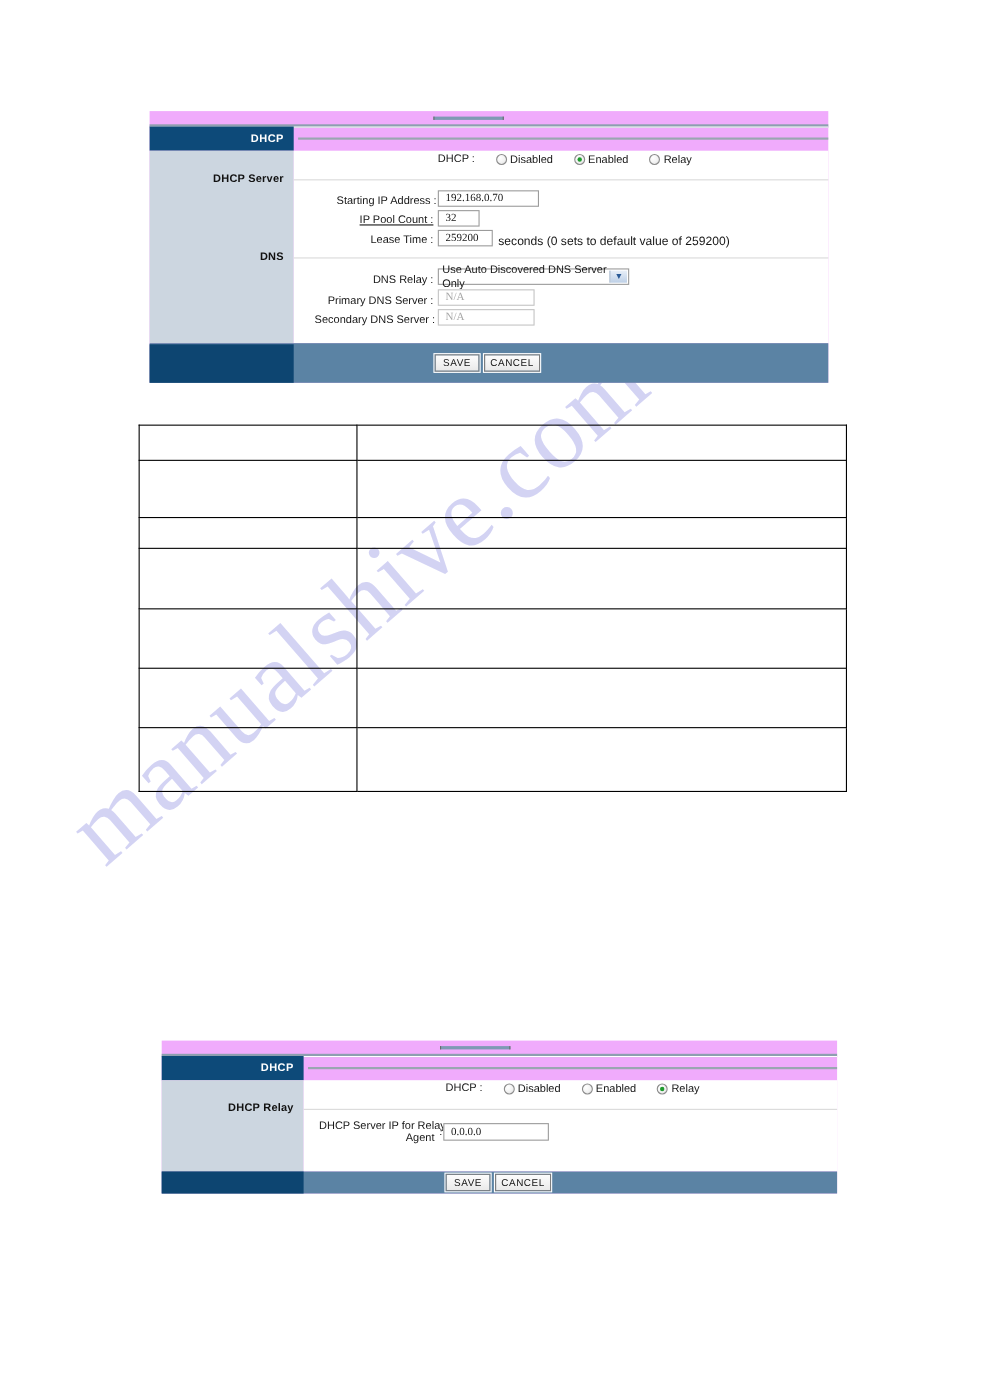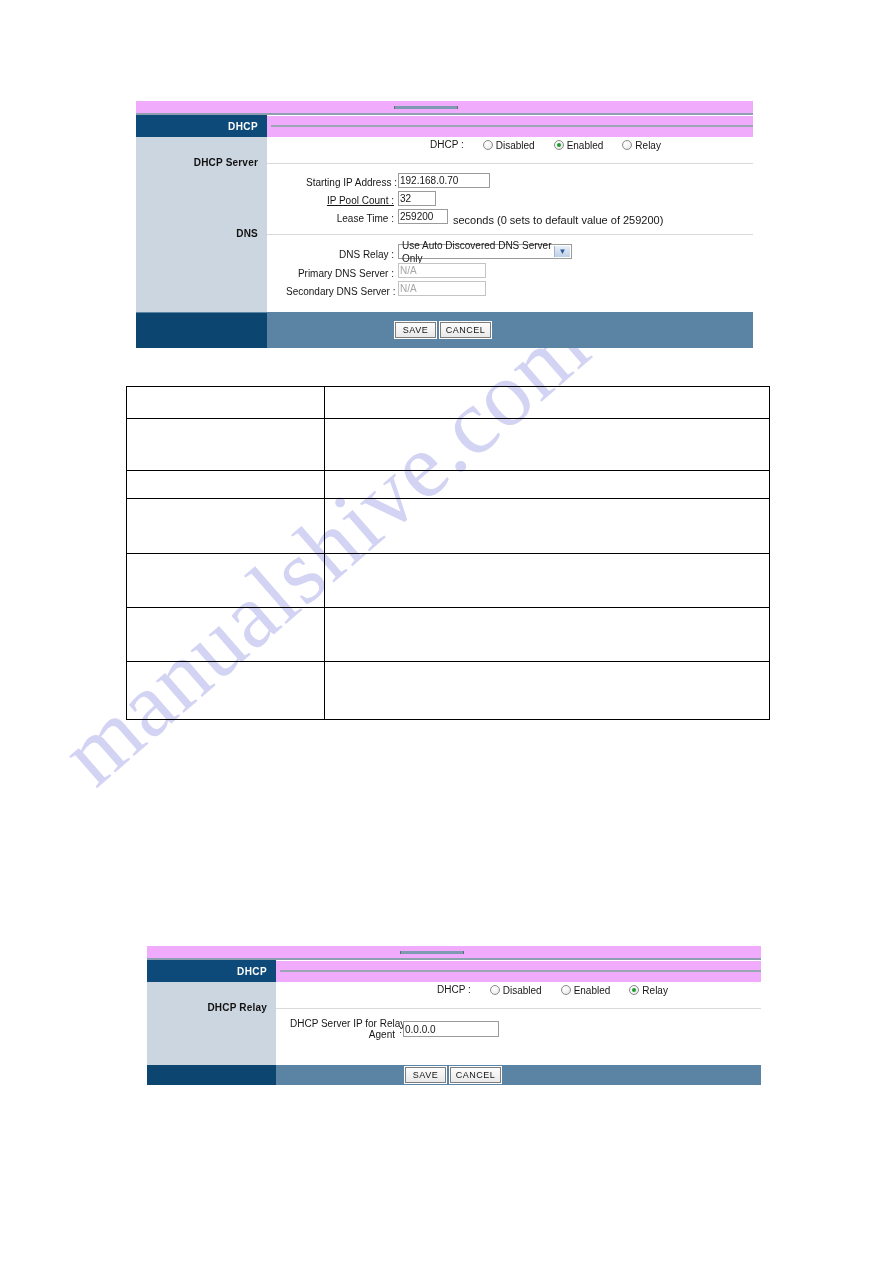--- a/index.html
+++ b/index.html
@@ -102,24 +102,24 @@
     font-size: 10px;
     color: #161616;
     text-align: right;
     white-space: nowrap;
     line-height: 12px;
   }
   .field-input {
     position: absolute;
     background: #ffffff;
     border: 1px solid #9b9b9b;
-    font-family: Liberation Sans, sans-serif;
-    font-size: 10px;
-    color: #161616;
-    padding: 1px 1px;
+    font-family: Liberation Serif, serif;
+    font-size: 10px;
+    color: #161616;
+    padding: 1px 6px;
     box-sizing: border-box;
     line-height: 13px;
   }
   .field-input.disabled {
     color: #a7a7a7;
     border-color: #c4c4c4;
   }
   .unit-note {
     position: absolute;
     font-size: 11px;
@@ -127,21 +127,20 @@
     white-space: nowrap;
   }
   .radio-group {
     position: absolute;
     display: flex;
     align-items: center;
     gap: 6px;
     font-size: 10px;
     color: #161616;
     white-space: nowrap;
-    margin-left: 32px;
   }
   .radio-opt {
     display: flex;
     align-items: center;
     gap: 3px;
     padding-left: 13px;
   }
   .radio-dot {
     width: 10px;
     height: 10px;

